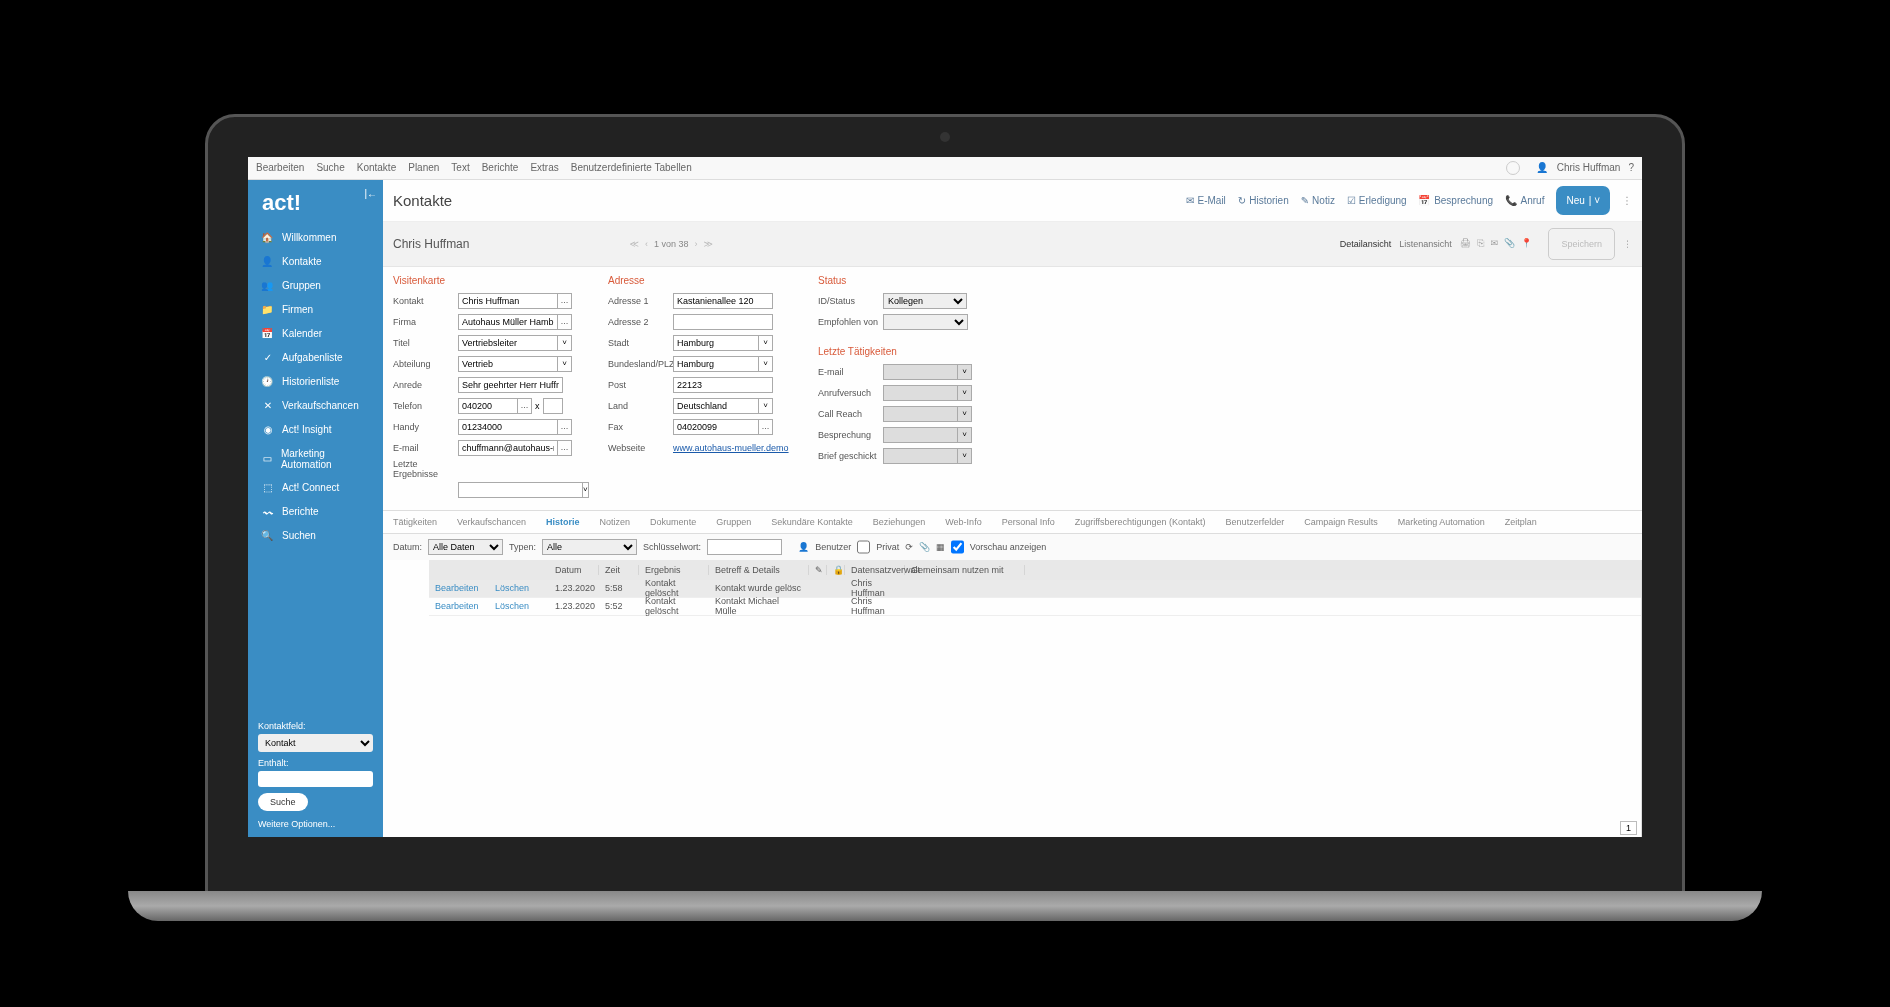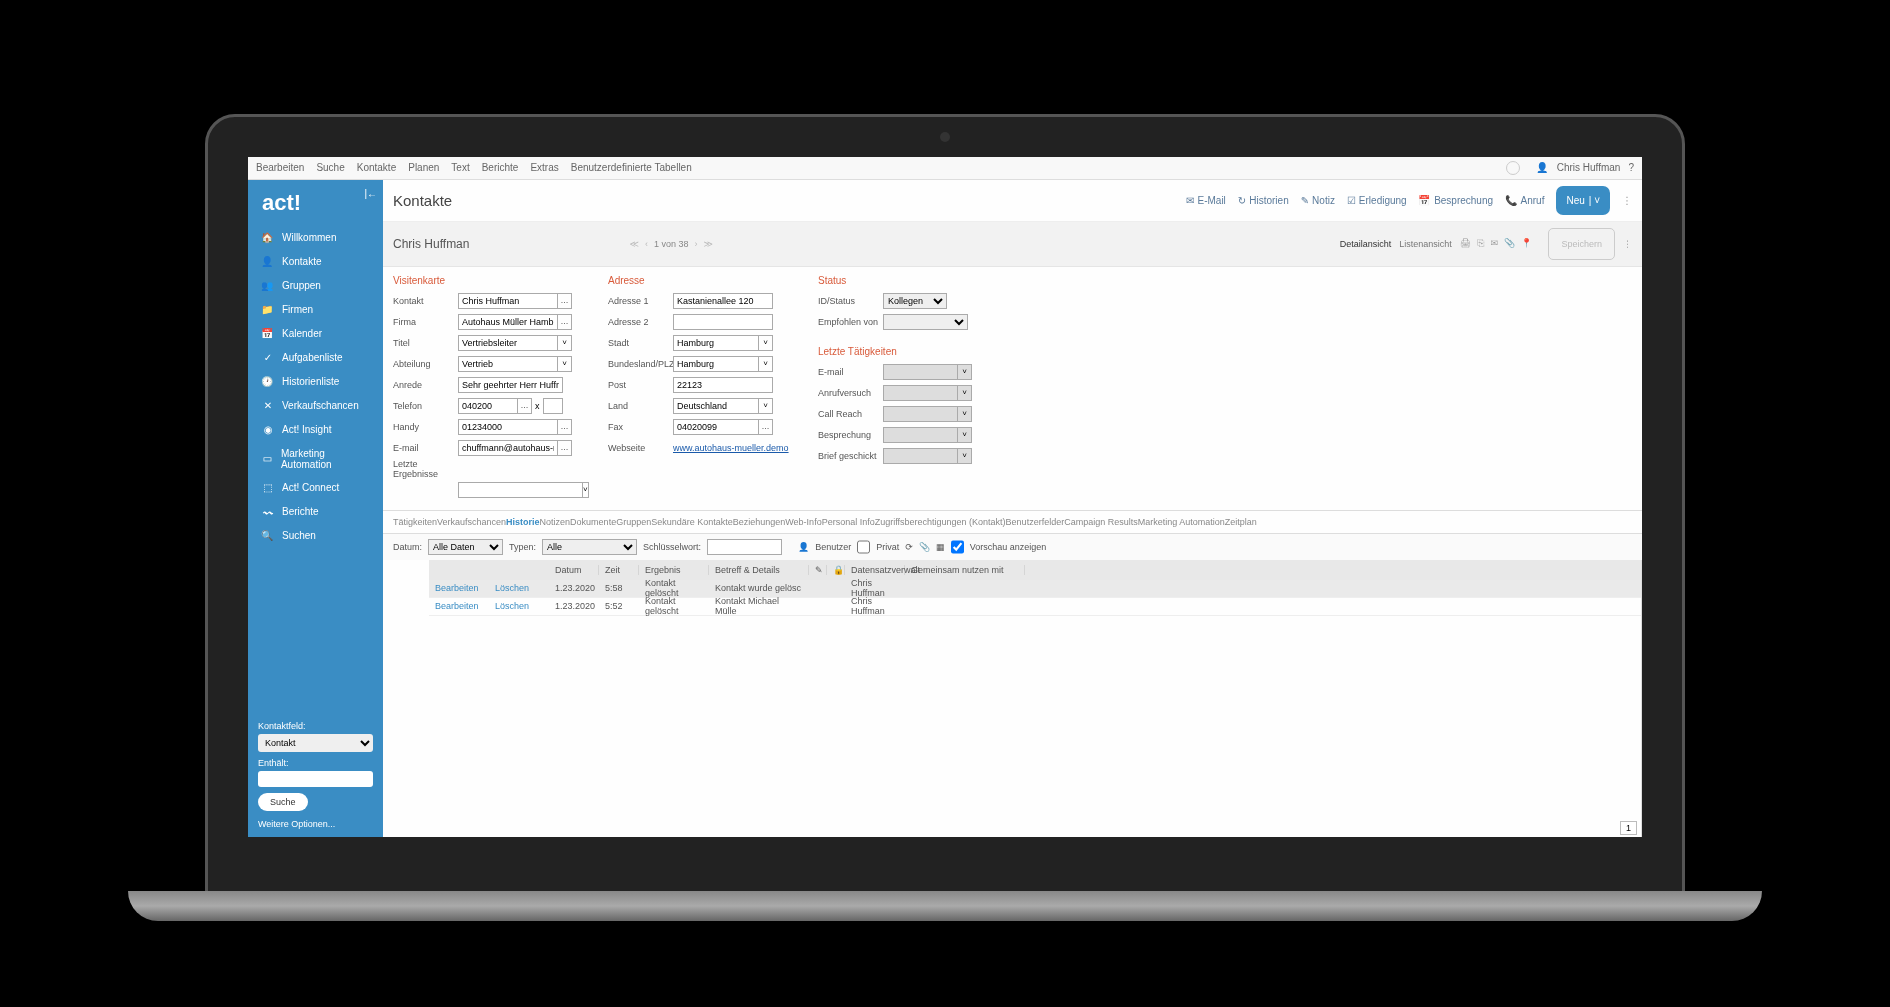--- a/index.html
+++ b/index.html
@@ -43,21 +43,21 @@
 .form-col { display: flex; flex-direction: column; }
 .section-title { color: #d85a3a; font-size: 10px; margin-bottom: 6px; font-weight: 500; }
 .field-row { display: flex; align-items: center; margin-bottom: 3px; height: 18px; }
 .field-label { width: 65px; font-size: 9px; color: #555; }
 .field-input { border: 1px solid #aaa; font-size: 9px; padding: 1px 3px; height: 16px; width: 100px; }
 .field-input.wide { width: 105px; }
 .field-dd { width: 14px; height: 16px; border: 1px solid #aaa; border-left: none; text-align: center; font-size: 8px; line-height: 14px; cursor: pointer; }
 .field-select { border: 1px solid #aaa; font-size: 9px; height: 16px; width: 95px; }
 .field-link { color: #1a5aaa; text-decoration: underline; font-size: 9px; text-align: center; }
 .gray-input { background: #ddd; }
-.tabs { border-top: 1px solid #ddd; border-bottom: 1px solid #ddd; padding: 6px 10px; display: flex; gap: 0; font-size: 9px; color: #888; overflow-x: auto; white-space: nowrap; }
+.tabs { border-top: 1px solid #ddd; border-bottom: 1px solid #ddd; padding: 6px 10px; display: flex; gap: 20px; font-size: 9px; color: #888; overflow-x: auto; white-space: nowrap; }
 .tab { cursor: pointer; }
 .tab.active { color: #3a8dc4; font-weight: 700; }
 .filter-bar { padding: 5px 10px; display: flex; align-items: center; gap: 6px; font-size: 9px; color: #555; background: #fafafa; }
 .filter-bar select, .filter-bar input { font-size: 9px; height: 16px; border: 1px solid #aaa; }
 .grid-area { flex: 1; display: flex; overflow: hidden; }
 .grid-left { flex: 1; display: flex; flex-direction: column; border-right: 1px solid #ddd; margin-left: 46px; }
 .grid-header { background: #e8e8e8; display: flex; font-size: 9px; color: #555; height: 20px; align-items: center; }
 .gh-cell { padding: 0 6px; border-right: 1px solid #d5d5d5; }
 .grid-row { display: flex; font-size: 9px; height: 18px; align-items: center; border-bottom: 1px solid #eee; }
 .grid-row.sel { background: #eaeaea; }
@@ -292,21 +292,21 @@
         <div class="field-row">
                 <span class="field-label">Webseite</span>
                 <a class="field-link">www.autohaus-mueller.demo</a>
               </div>
       </div>
 
       <div class="form-col" style="width:170px">
         <div class="section-title">Status</div>
         <div class="field-row">
                 <span class="field-label">ID/Status</span>
-                <select class="field-select" style="width:64px"><option>Kollegen</option></select>
+                <select class="field-select" style="width:84px"><option>Kollegen</option></select>
               </div>
         <div class="field-row">
                 <span class="field-label">Empfohlen von</span>
                 <select class="field-select" style="width:85px"><option></option></select>
               </div>
         <div style="height:12px"></div>
         <div class="section-title">Letzte Tätigkeiten</div>
         <div class="field-row">
                 <span class="field-label">E-mail</span>
                 <input class="field-input gray-input" style="width: 75px;">

